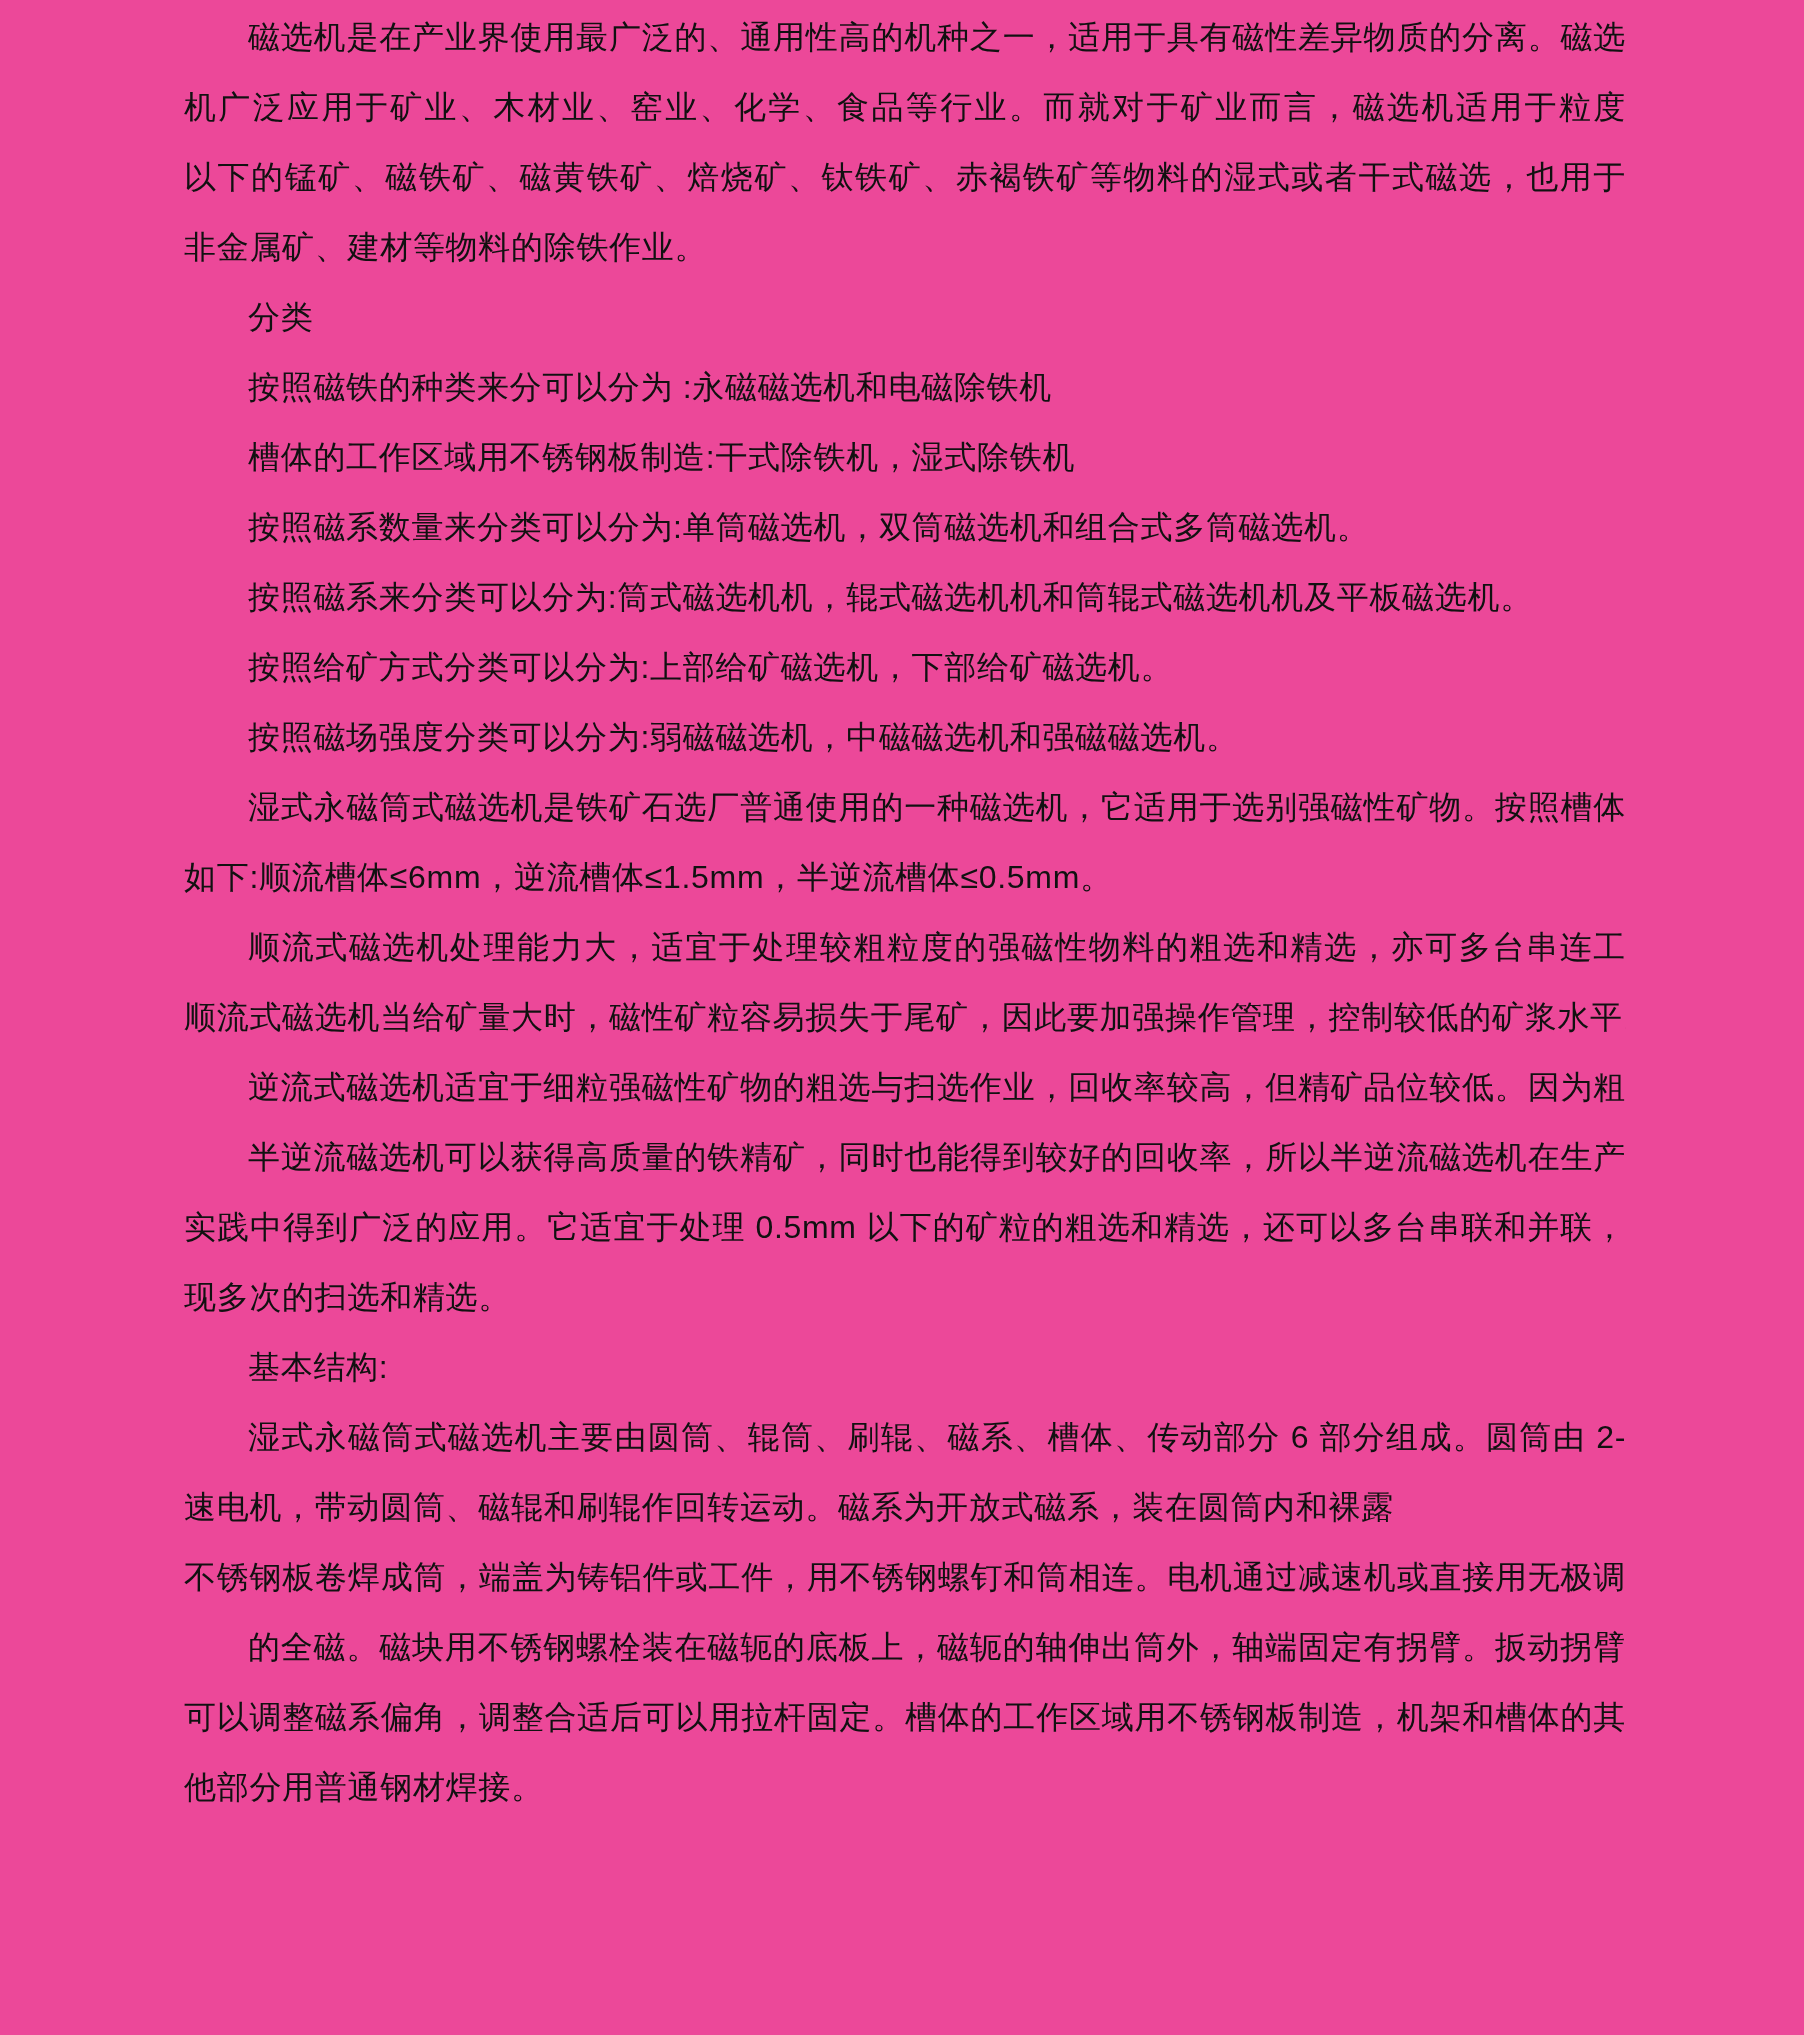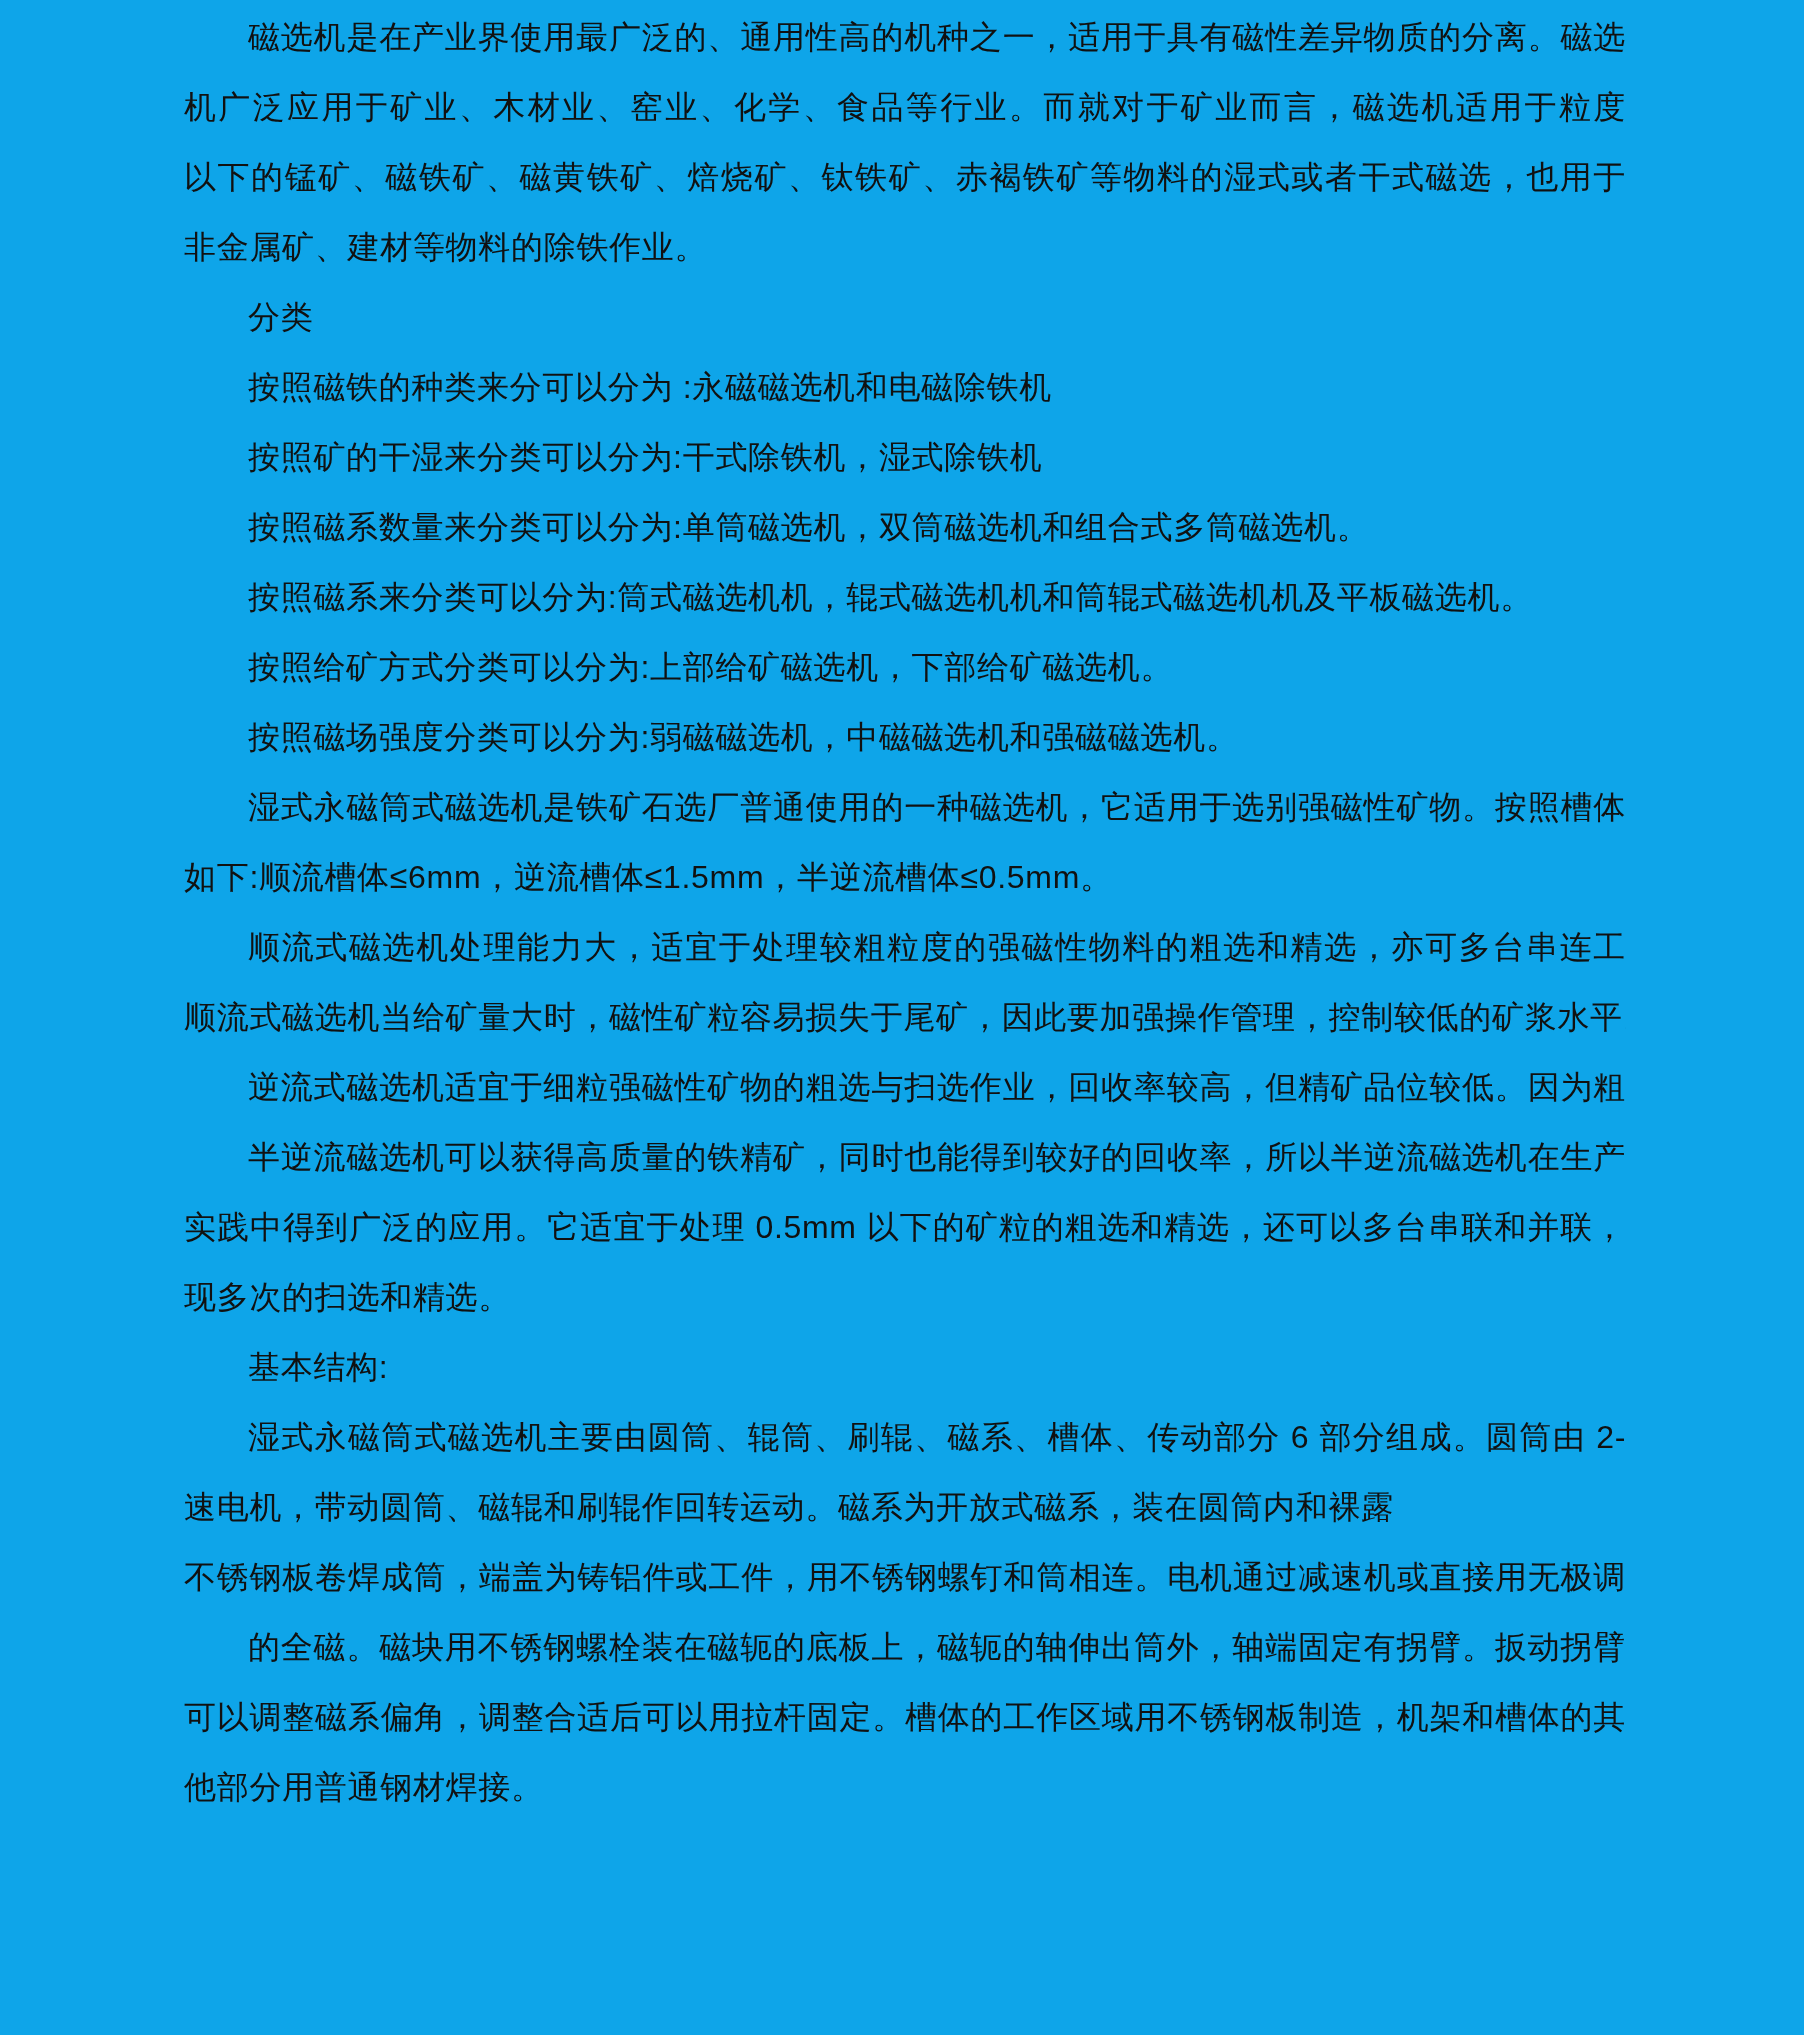--- a/index.html
+++ b/index.html
@@ -11,21 +11,21 @@
     width: 1805px;
     height: 2035px;
     overflow: hidden;
     font-family: "Liberation Sans", sans-serif;
   }
   .page {
     box-sizing: border-box;
     width: 1805px;
     height: 2035px;
     padding: 1.5px 179px 0 184px;
-    background: #0ea5e9;
+    background: #ec4899;
   }
   .paragraph {
     margin: 0;
     padding: 0;
   }
   .line {
     height: 70px;
     line-height: 70px;
     font-size: 32px;
     color: #111111;
@@ -59,21 +59,21 @@
 
   <div class="paragraph">
     <div class="line indent">分类</div>
   </div>
 
   <div class="paragraph">
     <div class="line indent">按照磁铁的种类来分可以分为 :永磁磁选机和电磁除铁机</div>
   </div>
 
   <div class="paragraph">
-    <div class="line indent">按照矿的干湿来分类可以分为:干式除铁机，湿式除铁机</div>
+    <div class="line indent">槽体的工作区域用不锈钢板制造:干式除铁机，湿式除铁机</div>
   </div>
 
   <div class="paragraph">
     <div class="line indent">按照磁系数量来分类可以分为:单筒磁选机，双筒磁选机和组合式多筒磁选机。</div>
   </div>
 
   <div class="paragraph">
     <div class="line indent">按照磁系来分类可以分为:筒式磁选机机，辊式磁选机机和筒辊式磁选机机及平板磁选机。</div>
   </div>
 

